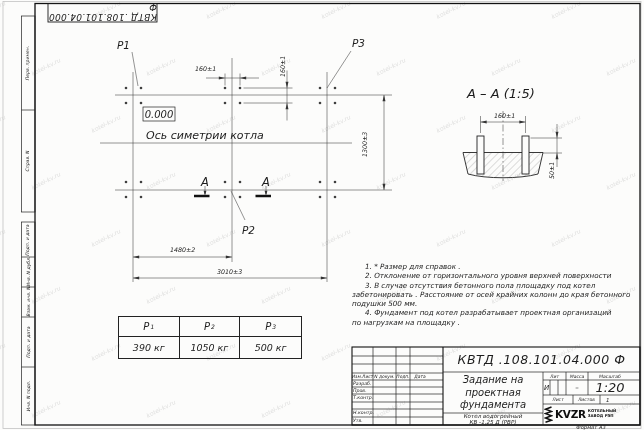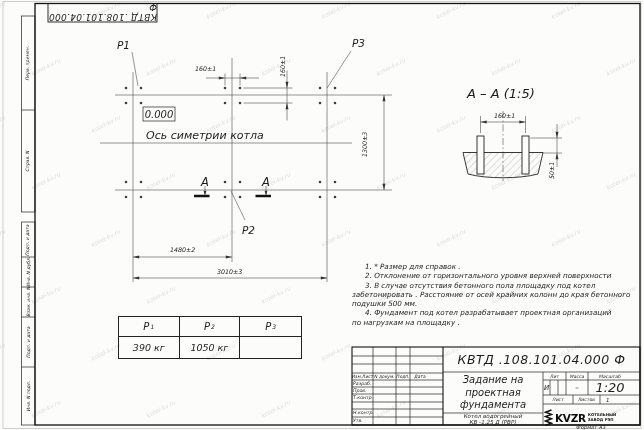--- a/index.html
+++ b/index.html
@@ -44,21 +44,21 @@
               border:1px solid #222;background:transparent;}
   #load-table .cell{border-right:.8px solid #222;display:flex;align-items:center;justify-content:center;
               font-style:italic;}
   #load-table .cell:nth-child(3n){border-right:none;}
   #load-table .hdr{border-bottom:.8px solid #222;font-size:10px;}
   #load-table .hdr sub{font-size:6px;margin-left:1px;}
   #load-table .val{font-size:9.5px;}
   
   .tbt{position:absolute;z-index:3;display:flex;align-items:center;justify-content:center;
        color:#1d1d1d;}
-  #kvzr-logo{left:544px;top:405px;width:95px;height:25px;display:flex;align-items:center;gap:2px;}
+  #kvzr-logo{left:544px;top:405px;width:95px;height:18px;display:flex;align-items:center;gap:2px;}
   #kvzr-text{font-weight:bold;font-size:10.5px;letter-spacing:-.3px;color:#0d0d0d;}
   #kvzr-cap{display:flex;flex-direction:column;justify-content:center;}
   #kvzr-cap div{font-size:3.9px;font-weight:bold;line-height:4.8px;color:#111;}
 </style>
 </head>
 <body>
 
 <div id="sheet">
 
   <div id="watermarks">
@@ -275,20 +275,21 @@
     <div class="cell hdr">
       <span>P</span>
         <sub>2</sub>
     </div>
     <div class="cell hdr">
       <span>P</span>
         <sub>3</sub>
     </div>
     <div class="cell val">390 кг</div>
     <div class="cell val">1050 кг</div>
+    <div class="cell val">500 кг</div>
   </div>
 
   <div class="tbt it" style="left:443px;top:347.5px;width:197px;height:24px;font-size:12.5px;letter-spacing:.5px;">КВТД .108.101.04.000 Ф</div>
 
   <div class="tbt it" style="left:443px;top:373px;width:100px;height:40px;flex-direction:column;font-size:10px;line-height:12.5px;">
     <div>Задание на</div>
     <div>проектная</div>
     <div>фундамента</div>
   </div>
 

